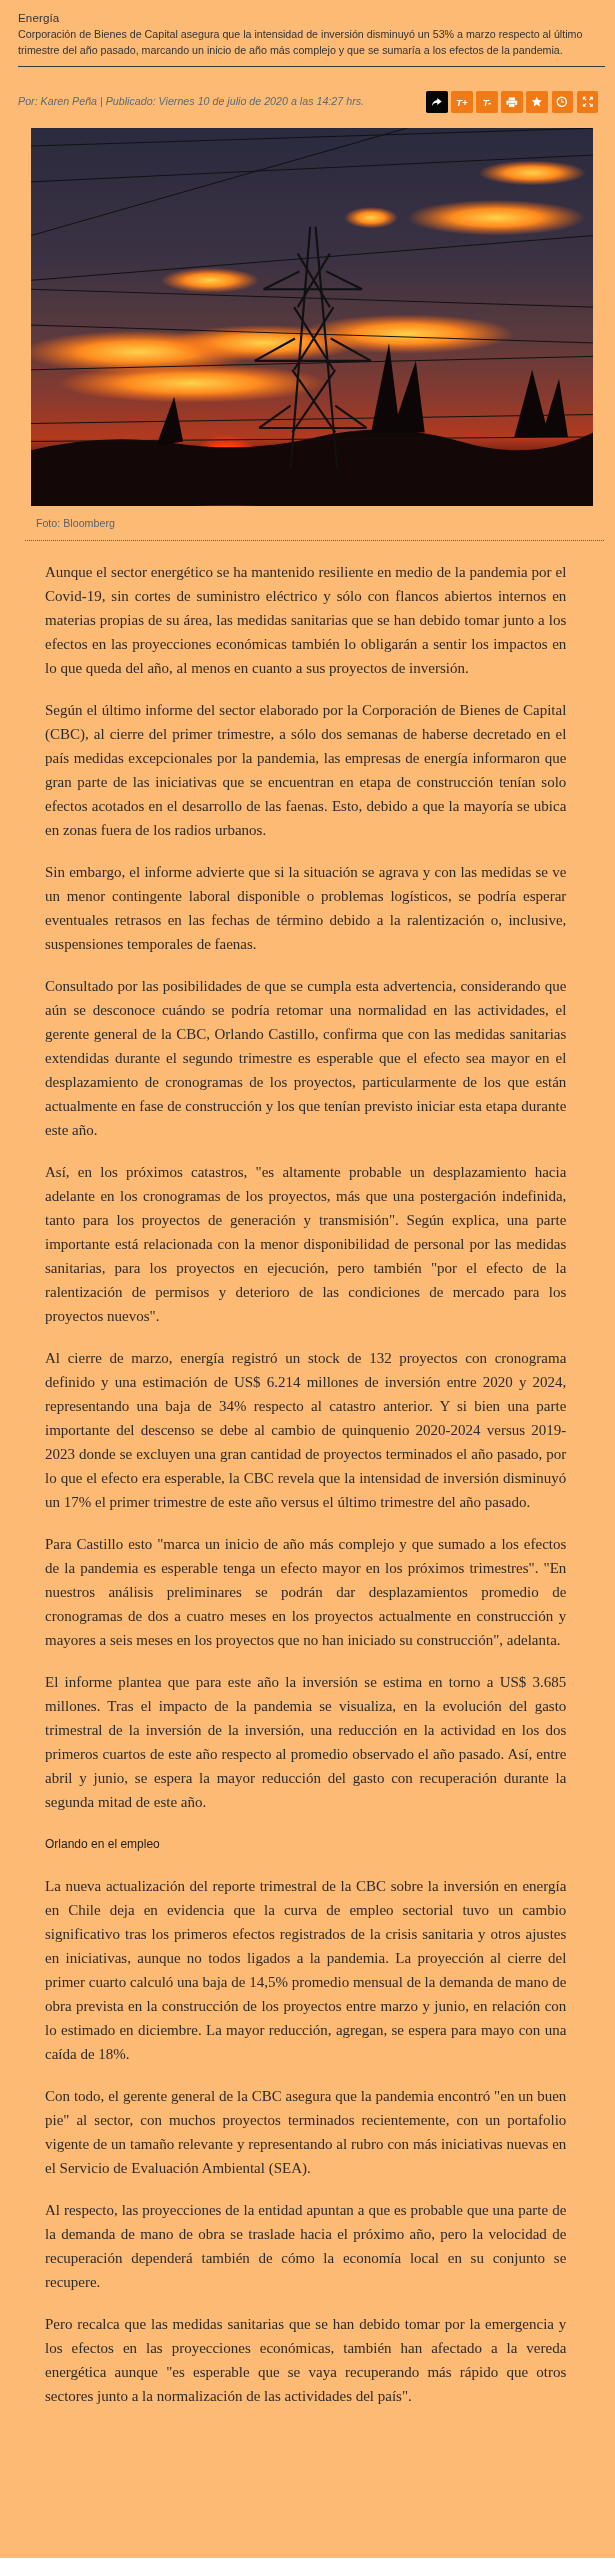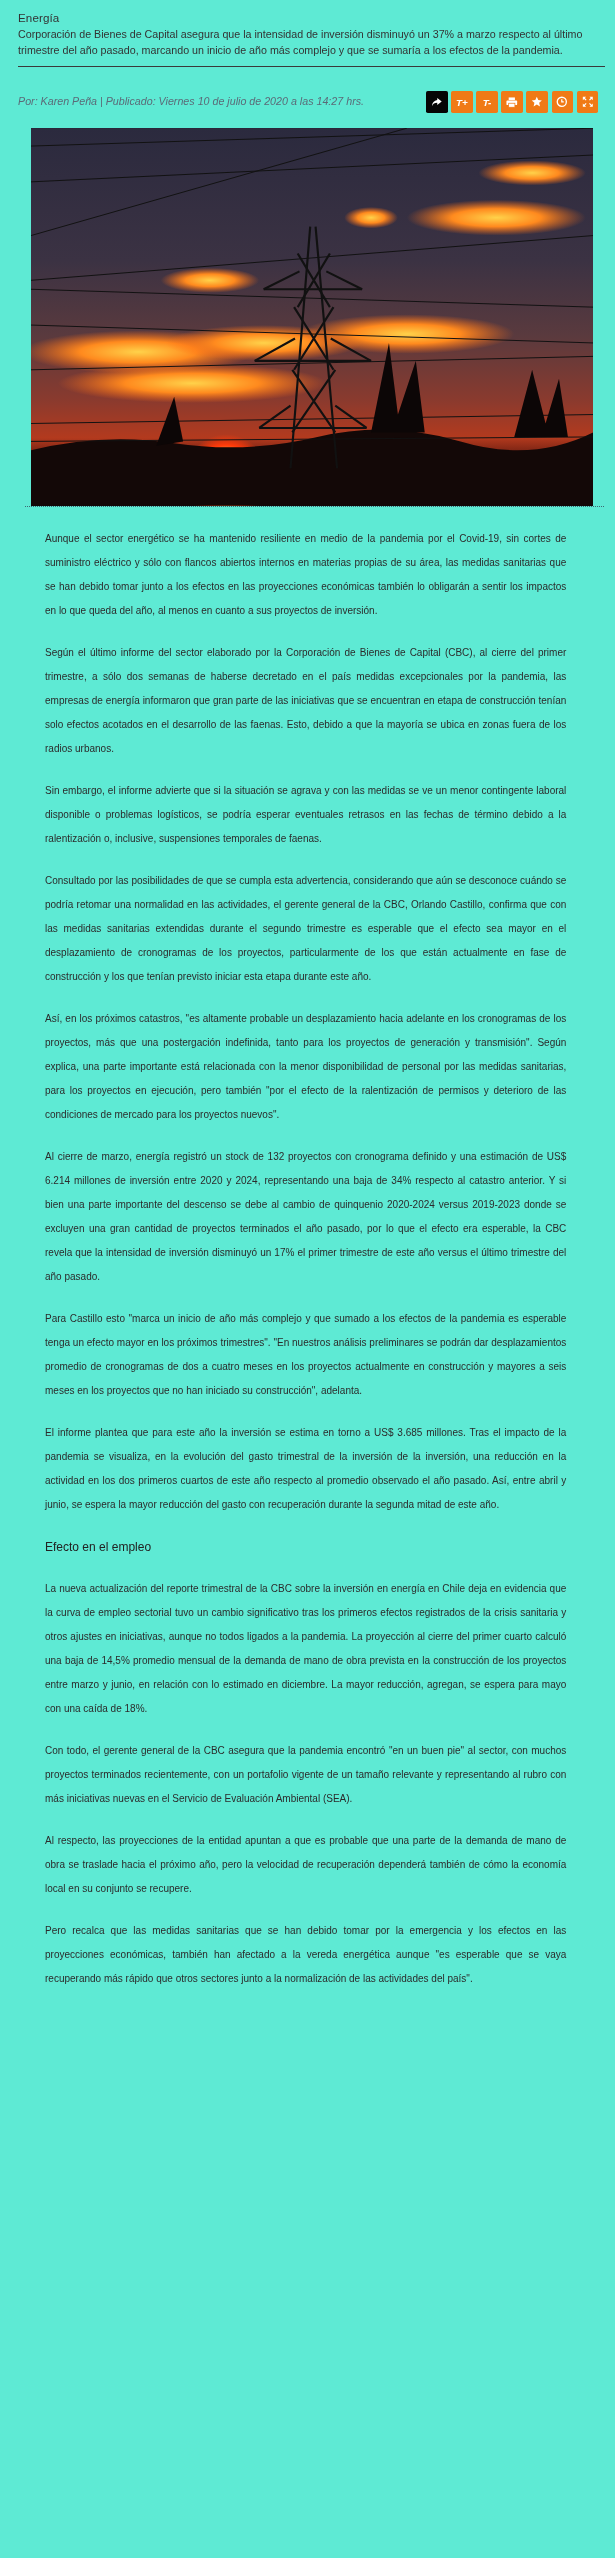--- a/index.html
+++ b/index.html
@@ -5,21 +5,21 @@
   html, body { margin: 0; padding: 0; }
   body {
     width: 616px;
     height: 2576px;
     background: #ffffff;
     font-family: "Liberation Sans", sans-serif;
     color: #222;
     overflow: hidden;
   }
   .page {
-    background: #5eead4;
+    background: #fdba74;
     width: 616px;
     min-height: 2558px;
     box-sizing: border-box;
     padding: 10.7px 10.7px 18px 18px;
     position: relative;
   }
   .category {
     font-size: 11.6px;
     color: #333;
     margin: 0 0 2.7px 0;
@@ -97,40 +97,41 @@
     padding: 10.7px 0 10.7px 5.4px;
   }
   .dotted {
     border-top: 0.9px dotted #3d6a73;
     margin: 0 1.8px 0 7.2px;
   }
   .article {
     padding: 19.7px 39px 0 27px;
   }
   .article p {
-    font-size: 10px;
+    font-size: 15px;
     line-height: 24px;
     color: #2b2b2b;
     text-align: justify;
     margin: 0 0 18px 0;
+    font-family: Liberation Serif, serif;
   }
   .article h3 {
     font-size: 12px;
     font-weight: normal;
     color: #222;
     margin: 0 0 18px 0;
     line-height: 24px;
   }
 </style>
 </head>
 <body>
 
 <div class="page">
   <div class="category">Energía</div>
-  <div class="lead">Corporación de Bienes de Capital asegura que la intensidad de inversión disminuyó un 37% a marzo respecto al último trimestre del año pasado, marcando un inicio de año más complejo y que se sumaría a los efectos de la pandemia.</div>
+  <div class="lead">Corporación de Bienes de Capital asegura que la intensidad de inversión disminuyó un 53% a marzo respecto al último trimestre del año pasado, marcando un inicio de año más complejo y que se sumaría a los efectos de la pandemia.</div>
   <div class="rule"></div>
 
   <div class="meta-row">
     <div class="byline">Por: Karen Peña | Publicado: Viernes 10 de julio de 2020 a las 14:27 hrs.</div>
     <div class="tools">
       <div class="tool share">
         <svg width="11.6" height="10.7" viewBox="0 0 13 12">
             <path d="M7 1 L12 5 L7 9 L7 6.5 C4 6.5 2 7.5 1 10.5 C1.3 6.5 3.5 4 7 3.5 Z" fill="#fff"></path>
           </svg>
       </div>
@@ -219,32 +220,33 @@
           <path d="M300 160 L260 180 M330 160 L370 180 M295 235 L250 260 M335 235 L380 260 M290 310 L255 335 M340 310 L375 335"></path>
           <path d="M298 140 L334 200 M334 140 L298 200 M294 200 L338 270 M338 200 L294 270 M292 270 L340 340 M340 270 L292 340"></path>
         </g>
         <g fill="#0c0606">
           <path d="M380 340 L400 240 L410 320 L430 260 L440 340 Z"></path>
           <path d="M540 345 L560 270 L575 330 L590 280 L600 345 Z"></path>
           <path d="M140 355 L160 300 L170 350 Z"></path>
         </g>
       </svg>
     </div>
+    <div class="caption">Foto: Bloomberg</div>
   </div>
   <div class="dotted"></div>
 
   <div class="article">
     <p>Aunque el sector energético se ha mantenido resiliente en medio de la pandemia por el Covid-19, sin cortes de suministro eléctrico y sólo con flancos abiertos internos en materias propias de su área, las medidas sanitarias que se han debido tomar junto a los efectos en las proyecciones económicas también lo obligarán a sentir los impactos en lo que queda del año, al menos en cuanto a sus proyectos de inversión.</p>
     <p>Según el último informe del sector elaborado por la Corporación de Bienes de Capital (CBC), al cierre del primer trimestre, a sólo dos semanas de haberse decretado en el país medidas excepcionales por la pandemia, las empresas de energía informaron que gran parte de las iniciativas que se encuentran en etapa de construcción tenían solo efectos acotados en el desarrollo de las faenas. Esto, debido a que la mayoría se ubica en zonas fuera de los radios urbanos.</p>
     <p>Sin embargo, el informe advierte que si la situación se agrava y con las medidas se ve un menor contingente laboral disponible o problemas logísticos, se podría esperar eventuales retrasos en las fechas de término debido a la ralentización o, inclusive, suspensiones temporales de faenas.</p>
     <p>Consultado por las posibilidades de que se cumpla esta advertencia, considerando que aún se desconoce cuándo se podría retomar una normalidad en las actividades, el gerente general de la CBC, Orlando Castillo, confirma que con las medidas sanitarias extendidas durante el segundo trimestre es esperable que el efecto sea mayor en el desplazamiento de cronogramas de los proyectos, particularmente de los que están actualmente en fase de construcción y los que tenían previsto iniciar esta etapa durante este año.</p>
     <p>Así, en los próximos catastros, "es altamente probable un desplazamiento hacia adelante en los cronogramas de los proyectos, más que una postergación indefinida, tanto para los proyectos de generación y transmisión". Según explica, una parte importante está relacionada con la menor disponibilidad de personal por las medidas sanitarias, para los proyectos en ejecución, pero también "por el efecto de la ralentización de permisos y deterioro de las condiciones de mercado para los proyectos nuevos".</p>
     <p>Al cierre de marzo, energía registró un stock de 132 proyectos con cronograma definido y una estimación de US$ 6.214 millones de inversión entre 2020 y 2024, representando una baja de 34% respecto al catastro anterior. Y si bien una parte importante del descenso se debe al cambio de quinquenio 2020-2024 versus 2019-2023 donde se excluyen una gran cantidad de proyectos terminados el año pasado, por lo que el efecto era esperable, la CBC revela que la intensidad de inversión disminuyó un 17% el primer trimestre de este año versus el último trimestre del año pasado.</p>
     <p>Para Castillo esto "marca un inicio de año más complejo y que sumado a los efectos de la pandemia es esperable tenga un efecto mayor en los próximos trimestres". "En nuestros análisis preliminares se podrán dar desplazamientos promedio de cronogramas de dos a cuatro meses en los proyectos actualmente en construcción y mayores a seis meses en los proyectos que no han iniciado su construcción", adelanta.</p>
     <p>El informe plantea que para este año la inversión se estima en torno a US$ 3.685 millones. Tras el impacto de la pandemia se visualiza, en la evolución del gasto trimestral de la inversión de la inversión, una reducción en la actividad en los dos primeros cuartos de este año respecto al promedio observado el año pasado. Así, entre abril y junio, se espera la mayor reducción del gasto con recuperación durante la segunda mitad de este año.</p>
-    <h3>Efecto en el empleo</h3>
+    <h3>Orlando en el empleo</h3>
     <p>La nueva actualización del reporte trimestral de la CBC sobre la inversión en energía en Chile deja en evidencia que la curva de empleo sectorial tuvo un cambio significativo tras los primeros efectos registrados de la crisis sanitaria y otros ajustes en iniciativas, aunque no todos ligados a la pandemia. La proyección al cierre del primer cuarto calculó una baja de 14,5% promedio mensual de la demanda de mano de obra prevista en la construcción de los proyectos entre marzo y junio, en relación con lo estimado en diciembre. La mayor reducción, agregan, se espera para mayo con una caída de 18%.</p>
     <p>Con todo, el gerente general de la CBC asegura que la pandemia encontró "en un buen pie" al sector, con muchos proyectos terminados recientemente, con un portafolio vigente de un tamaño relevante y representando al rubro con más iniciativas nuevas en el Servicio de Evaluación Ambiental (SEA).</p>
     <p>Al respecto, las proyecciones de la entidad apuntan a que es probable que una parte de la demanda de mano de obra se traslade hacia el próximo año, pero la velocidad de recuperación dependerá también de cómo la economía local en su conjunto se recupere.</p>
     <p>Pero recalca que las medidas sanitarias que se han debido tomar por la emergencia y los efectos en las proyecciones económicas, también han afectado a la vereda energética aunque "es esperable que se vaya recuperando más rápido que otros sectores junto a la normalización de las actividades del país".</p>
   </div>
 </div>
 
 
 </body></html>

